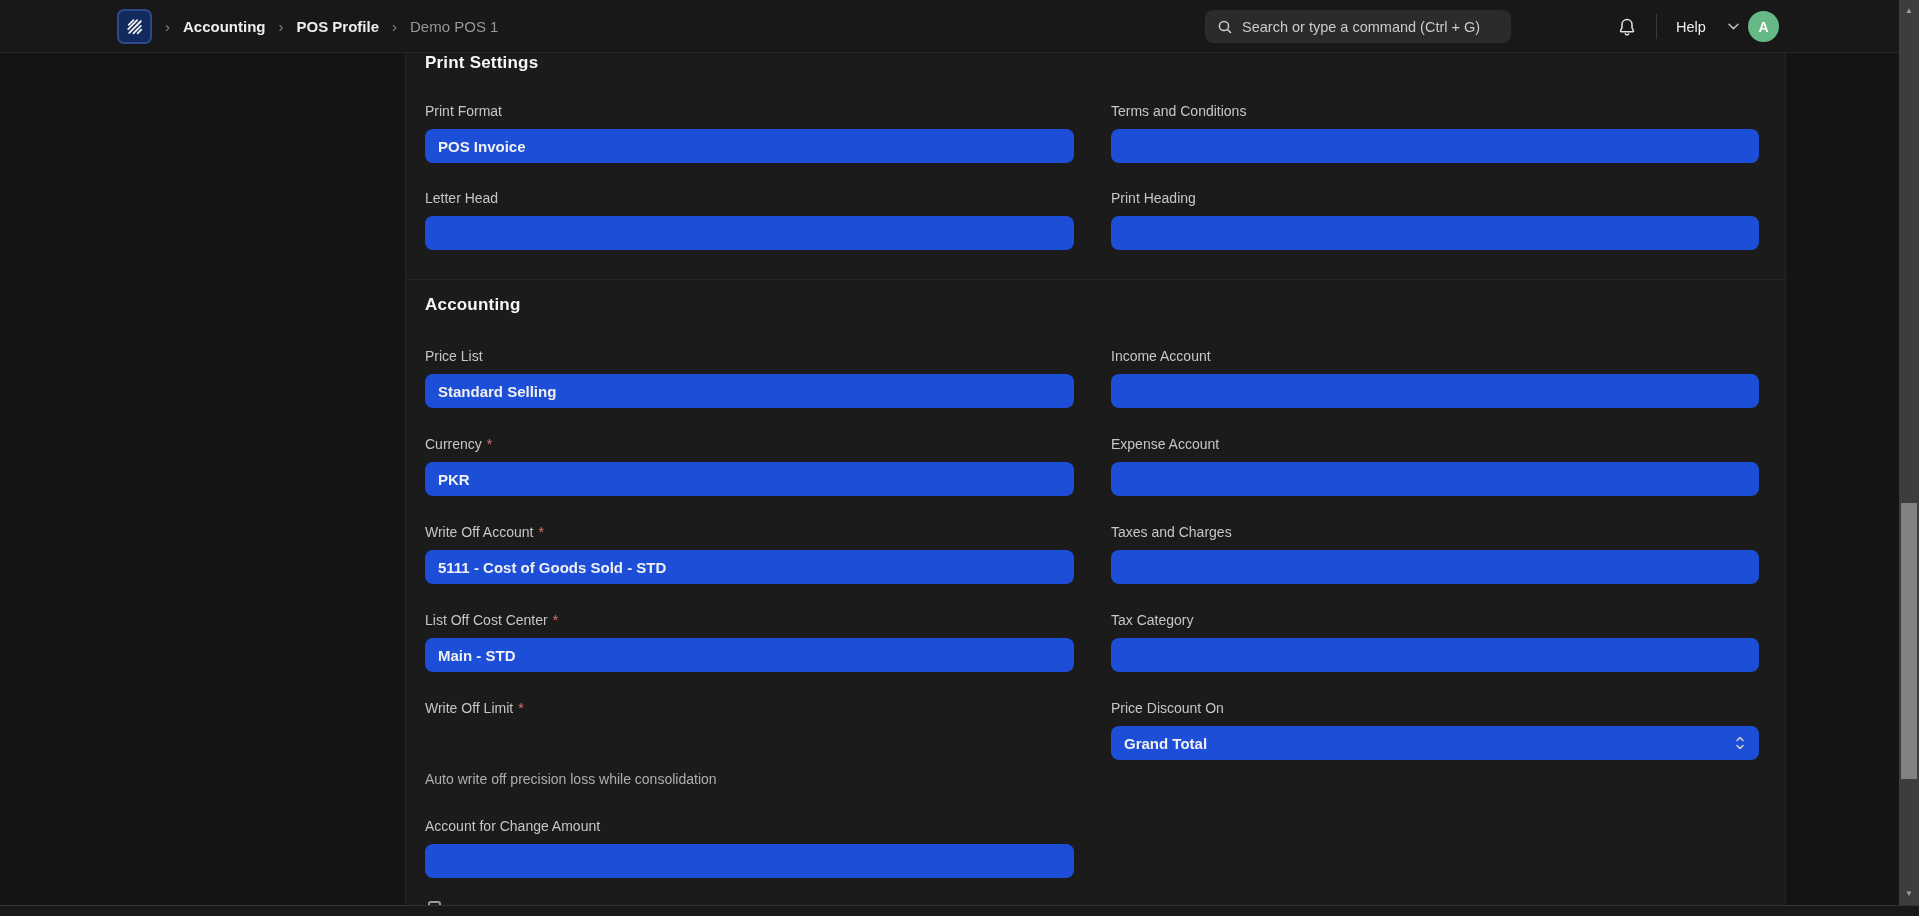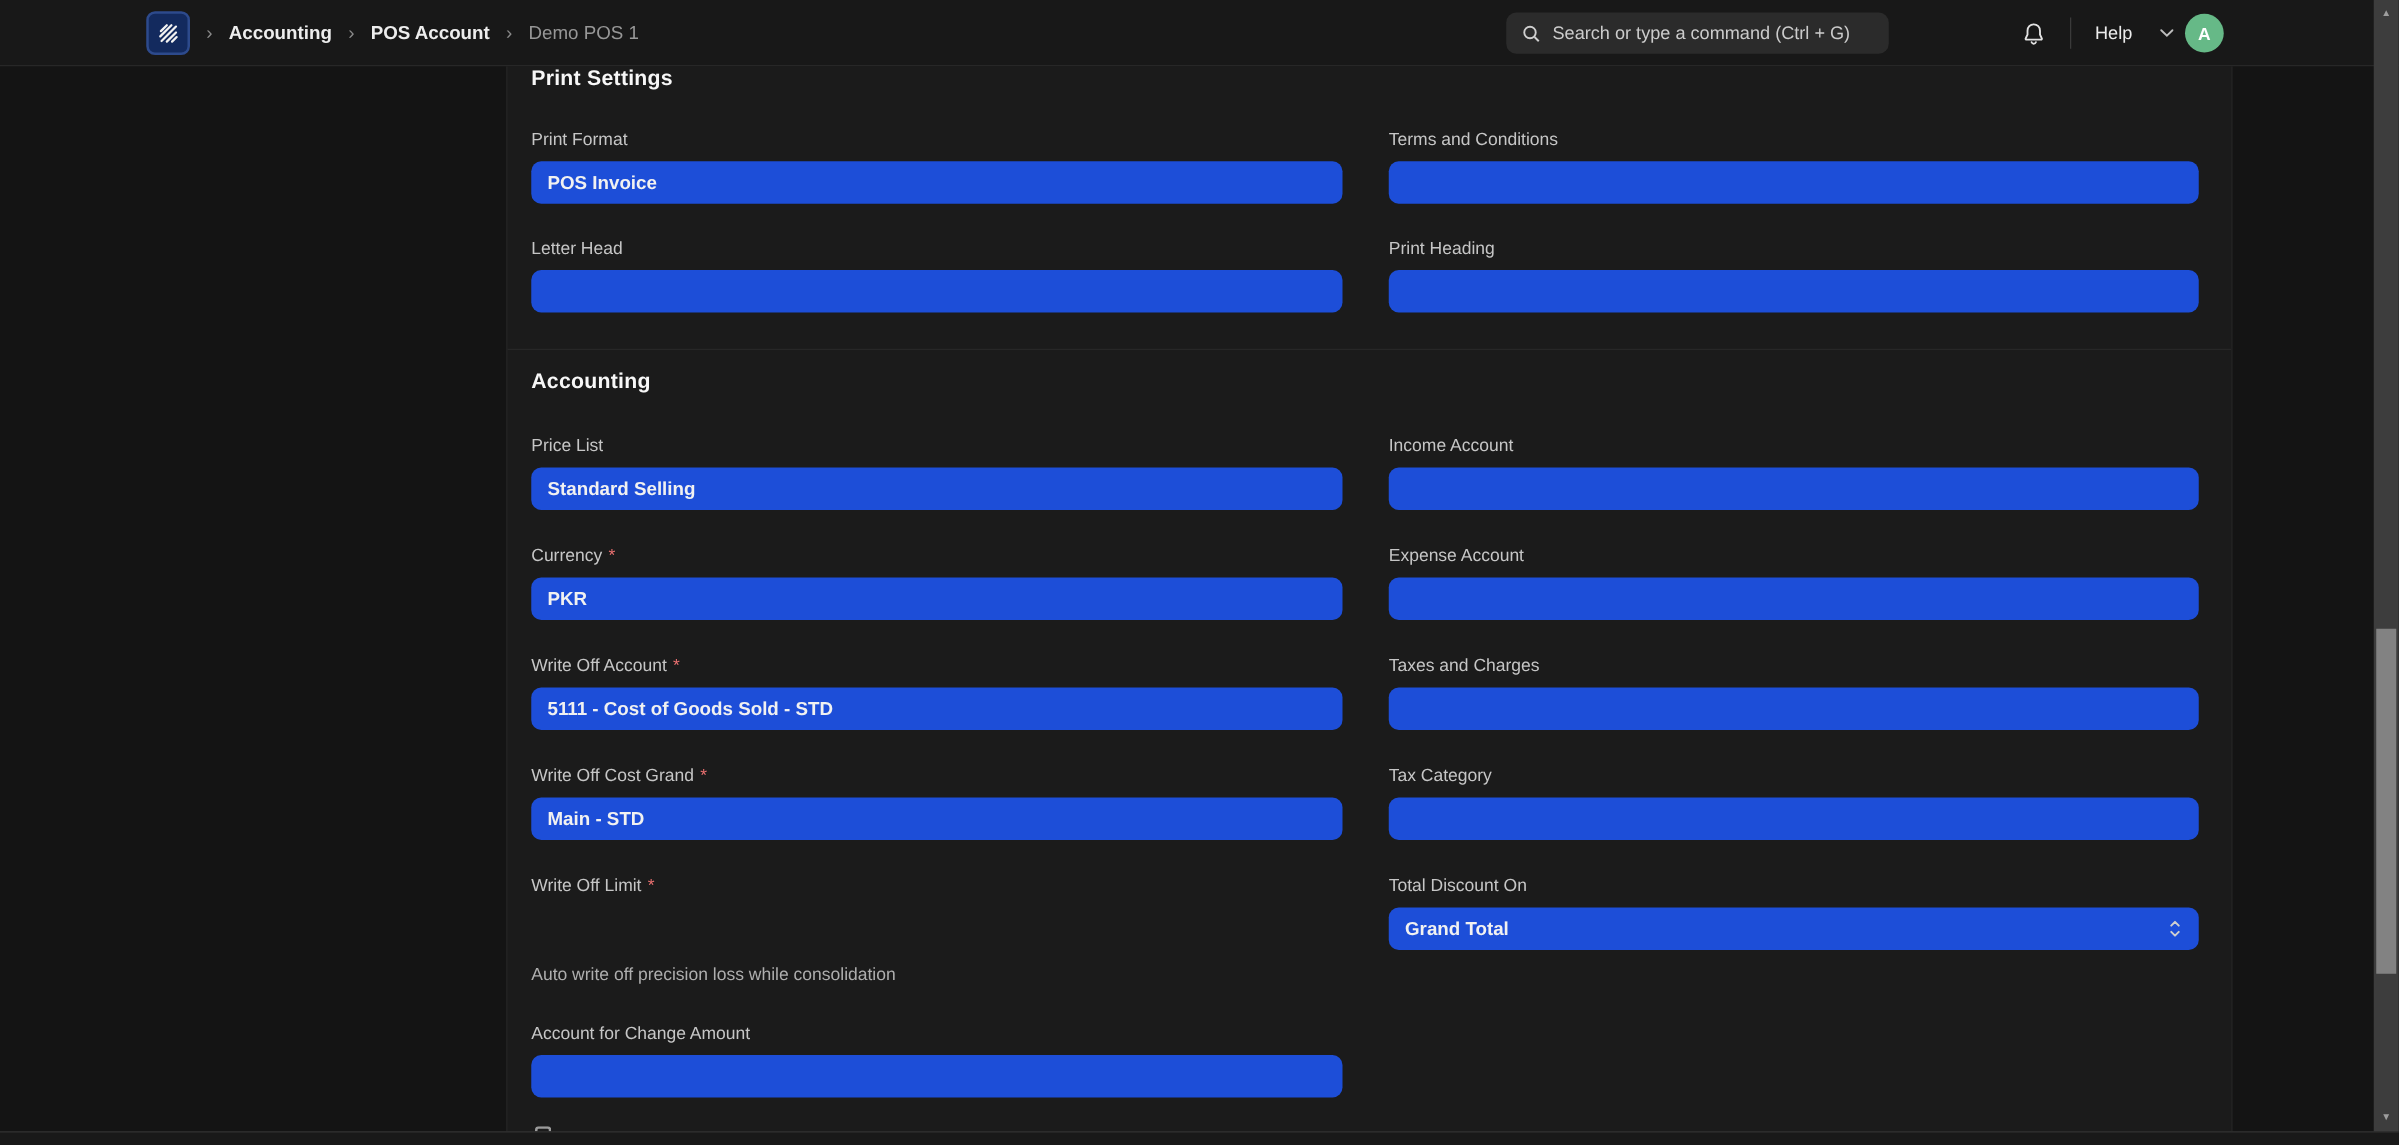--- a/index.html
+++ b/index.html
@@ -92,21 +92,21 @@
           <line x1="13" y1="16.5" x2="16.5" y2="13"></line>
         </g>
       </svg>
     </span>
   </div>
 
   <nav class="breadcrumb">
     <span class="crumb-sep">›</span>
     <span class="crumb">Accounting</span>
     <span class="crumb-sep">›</span>
-    <span class="crumb">POS Account</span>
+    <span class="crumb">POS Profile</span>
     <span class="crumb-sep">›</span>
     <span class="crumb current">Demo POS 1</span>
   </nav>
 
   <div class="search">
     <span>
       <svg width="16" height="16" viewBox="0 0 16 16" fill="none" stroke="#cfcfcf" stroke-width="1.5">
         <circle cx="7" cy="7" r="4.6"></circle>
           <line x1="10.6" y1="10.6" x2="14" y2="14"></line>
       </svg>
@@ -212,41 +212,41 @@
 
   <div class="frow colR" style="top:471px">
     <label class="flabel">
       <span>Taxes and Charges</span>
     </label>
     <input class="control" value="" style="">
   </div>
 
   <div class="frow colL" style="top:559px">
     <label class="flabel">
-      <span>Write Off Cost Grand</span><span class="req">*</span>
+      <span>List Off Cost Center</span><span class="req">*</span>
     </label>
     <input class="control" value="Main - STD" style="">
   </div>
 
   <div class="frow colR" style="top:559px">
     <label class="flabel">
       <span>Tax Category</span>
     </label>
     <input class="control" value="" style="">
   </div>
 
   <div class="frow colL" style="top:647px">
     <label class="flabel">
       <span>Write Off Limit</span><span class="req">*</span>
     </label>
   </div>
 
   <div class="frow colR" style="top:647px">
     <label class="flabel">
-      <span>Total Discount On</span>
+      <span>Price Discount On</span>
     </label>
     <div class="control select-control">
       <span>Grand Total</span>
       <span>
         <svg width="12" height="16" viewBox="0 0 12 16" fill="none" stroke="#cfcfcf" stroke-width="1.6" stroke-linecap="round" stroke-linejoin="round">
           <path d="M3 5.5 6 2.5 9 5.5"></path>
             <path d="M3 10.5 6 13.5 9 10.5"></path>
         </svg>
       </span>
     </div>

